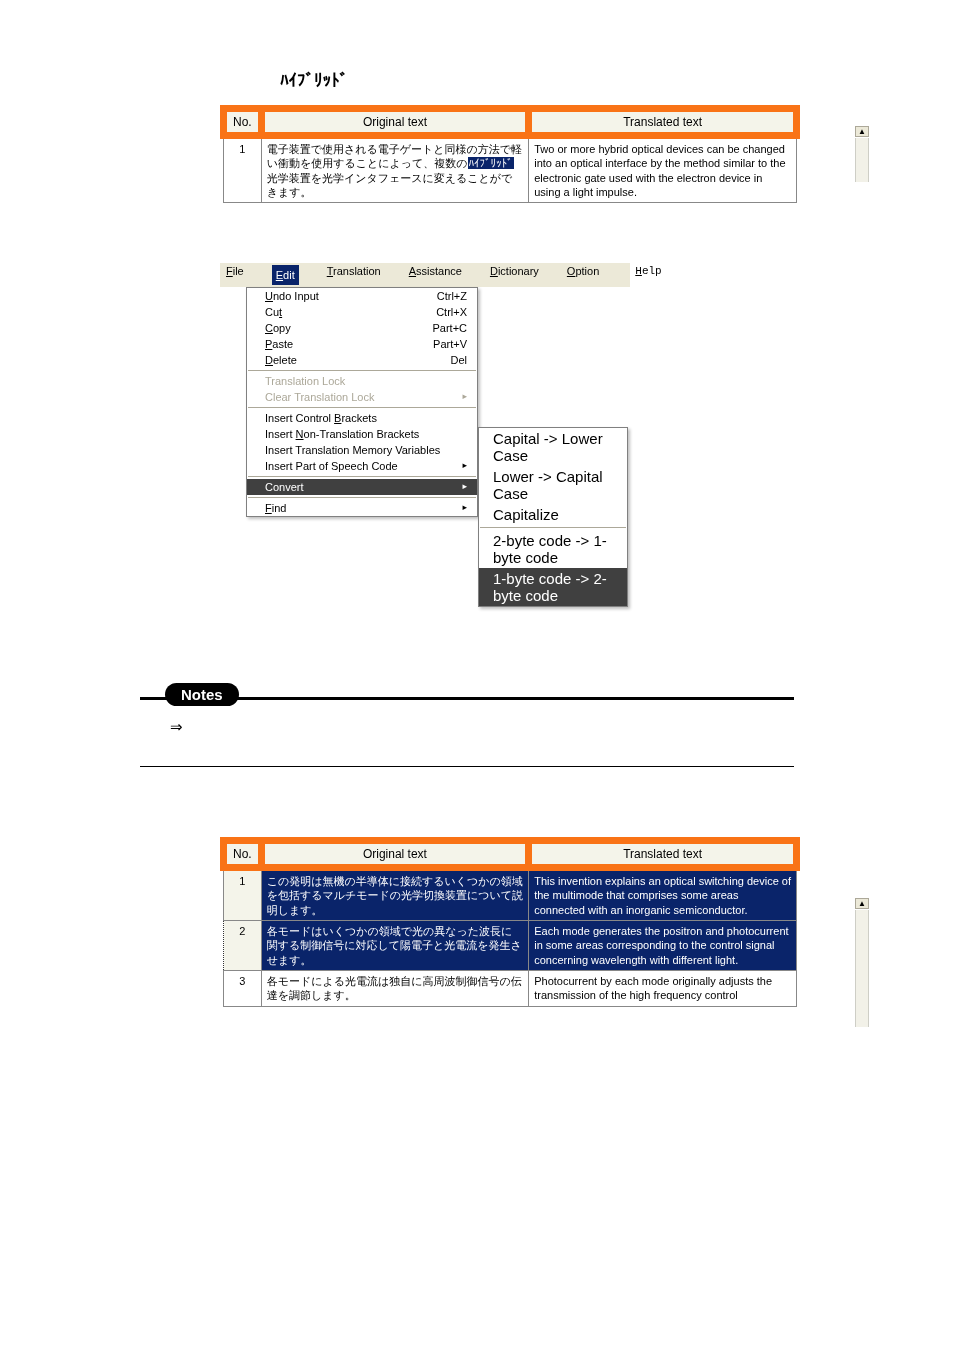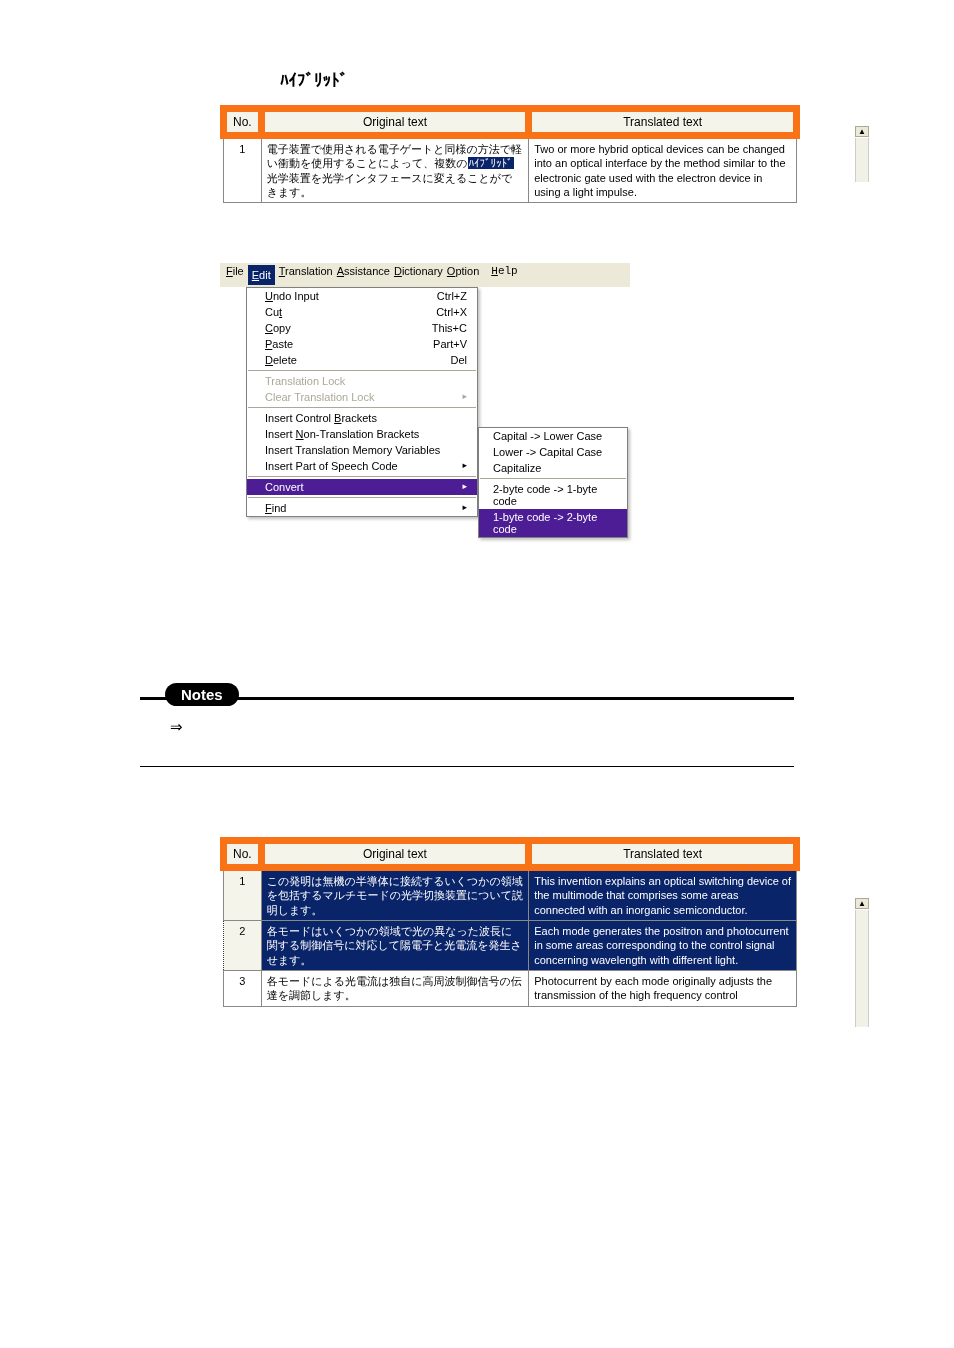--- a/index.html
+++ b/index.html
@@ -12,31 +12,31 @@
   table.trans .no-col { width: 32px; text-align: center; }
   table.trans .orig-col { width: 270px; }
   table.trans .translated-col { width: 270px; }
   .highlight-word { background: #0a246a; color: #fff; padding: 0 1px; }
   table.trans2 { margin-top: 40px; }
   .sel-row td { background: #0a246a; color: #fff; }
   .sel-row .no-col { background: #f4f4ea; color: #000; }
   .dotted-cell { border: 1px dotted #333 !important; }
 
   
-  .menubar { display: flex; gap: 4px; font-size: 11px; padding: 2px 6px; background: #ece9d8; margin-left: 120px; margin-top: 60px; width: 410px; }
+  .menubar { display: flex; gap: 28px; font-size: 11px; padding: 2px 6px; background: #ece9d8; margin-left: 120px; margin-top: 60px; width: 410px; }
   .menubar span { cursor: default; }
   .menubar .sel { background: #0a246a; color: #fff; padding: 4px 4px; }
   .menubar u { text-decoration: underline; }
   .menu-dropdown { background: #fff; border: 1px solid #808080; box-shadow: 2px 2px 3px rgba(0,0,0,0.25); width: 232px; font-size: 11px; margin-left: 146px; }
   .menu-item { display: flex; justify-content: space-between; padding: 2px 10px 2px 18px; cursor: default; gap: 20px; }
   .menu-item.disabled { color: #aca899; }
-  .menu-item.highlight { background: #4c1d95; color: #fff; }
+  .menu-item.highlight { background: #404040; color: #fff; }
   .menu-sep { border-top: 1px solid #aca899; margin: 2px 1px; }
   .submenu-arrow { font-size: 9px; }
-  .submenu { position: absolute; background: #fff; border: 1px solid #808080; box-shadow: 2px 2px 3px rgba(0,0,0,0.25); font-size: 11px; width: 150px; }
+  .submenu { position: absolute; background: #fff; border: 1px solid #808080; box-shadow: 2px 2px 3px rgba(0,0,0,0.25); font-size: 15px; width: 150px; }
   .submenu .menu-item { padding: 2px 10px 2px 14px; }
   .menu-area { position: relative; }
   .submenu1 { left: 378px; top: 164px; }
 
   .notes-hr { border: 0; border-top: 3px solid #000; margin-left: 40px; margin-right: 60px; margin-top: 180px; }
   .notes-badge { display: inline-block; background: #000; color: #fff; border-radius: 14px; padding: 3px 16px; font-weight: bold; font-size: 15px; margin-left: 65px; margin-top: -14px; position: relative; top: -12px; text-align: center; }
   .notes-arrow { margin-left: 70px; font-size: 15px; }
   .notes-bottom-hr { border: 0; border-top: 1.5px solid #000; margin-left: 40px; margin-right: 60px; margin-top: 30px; }
 
   .scroll-wrap { position: relative; }
@@ -88,21 +88,21 @@
       <div class="menu-item">
           <span><u>U</u>ndo Input</span>
           <span>Ctrl+Z</span>
         </div>
       <div class="menu-item">
           <span>Cu<u>t</u></span>
           <span>Ctrl+X</span>
         </div>
       <div class="menu-item">
           <span><u>C</u>opy</span>
-          <span>This+C</span>
+          <span>Part+C</span>
         </div>
       <div class="menu-item">
           <span><u>P</u>aste</span>
           <span>Part+V</span>
         </div>
       <div class="menu-item">
           <span><u>D</u>elete</span>
           <span>Del</span>
         </div>
       <div class="menu-sep"></div>

